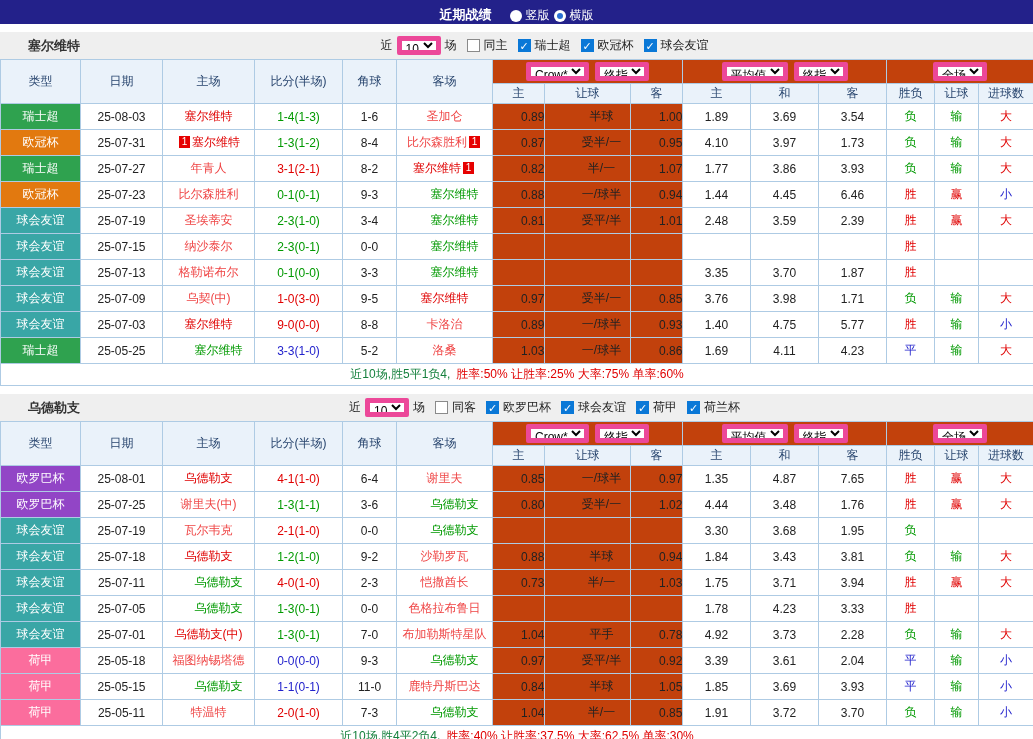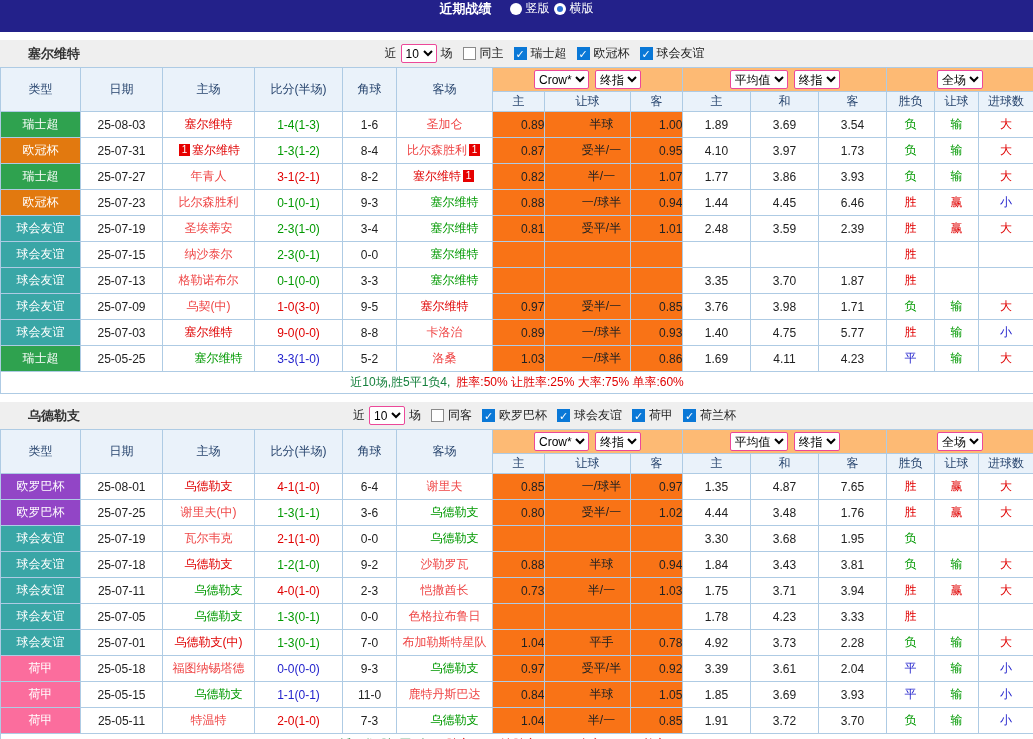--- a/index.html
+++ b/index.html
@@ -1,38 +1,38 @@
 <!DOCTYPE html>
 <html><head>
 <meta charset="utf-8">
 <style>
   html,body{margin:0;padding:0;}
   body{width:1033px;background:#fff;font-family:"Liberation Sans","DejaVu Sans",sans-serif;font-size:12px;color:#222;}
-  .titlebar{height:32px;background:#23218A;display:flex;align-items:flex-start;justify-content:center;gap:18px;}
+  .titlebar{height:24px;background:#23218A;display:flex;align-items:flex-end;justify-content:center;gap:18px;}
   .pt{color:#fff;font-weight:bold;font-size:13px;}
   .radio-group{display:flex;gap:4px;align-items:center;}
   .radio-opt{display:flex;align-items:center;gap:4px;color:#fff;cursor:pointer;}
   .radio{width:12px;height:12px;border-radius:50%;background:#fff;position:relative;display:inline-block;}
   .radio.sel::after{content:"";position:absolute;left:3px;top:3px;width:6px;height:6px;border-radius:50%;background:#2A6FD3;}
   .gap{height:8px;}
   .section-bar{height:27px;background:#EFEFEF;position:relative;display:flex;align-items:center;justify-content:center;}
   .team-name{position:absolute;left:28px;font-weight:bold;font-size:13px;color:#333;}
   .filters{display:flex;align-items:center;gap:4px;transform:translateX(28px);}
   .filters .lbl{color:#222;}
-  select{font-size:12px;height:19px;border:1px solid #ec4899;background:#fff;border-radius:2px;font-family:inherit;}
+  select{font-size:12px;height:19px;border:5px solid #ec4899;background:#fff;border-radius:2px;font-family:inherit;}
   .cb{width:13px;height:13px;display:inline-block;position:relative;background:#fff;border:1px solid #8a8a8a;box-sizing:border-box;margin-left:6px;}
   .cb.on{background:#0A78D7;border-color:#0A78D7;}
   .cb.on::after{content:"\2713";position:absolute;color:#fff;font-size:11px;left:1px;top:0px;font-weight:bold;line-height:12px;}
   table{border-collapse:collapse;table-layout:fixed;width:1033px;}
   th,td{border:1px solid #AECBE4;text-align:center;padding:0;white-space:nowrap;overflow:hidden;}
   thead th{background:#EAF2FA;color:#28456E;font-weight:normal;height:19px;}
-  th.dd{background:#fdba74;height:23px;}
+  th.dd{background:#c2410c;height:23px;}
   .ddwrap{display:flex;justify-content:center;gap:6px;align-items:center;}
   tbody td{height:25px;background:#fff;}
-  td.cream{background:#f97316;padding-left:28px;}
+  td.cream{background:#c2410c;padding-left:28px;}
   td.league{color:#fff;}
   .c-red{color:#E00000;}
   .c-green{color:#009900;margin-left:20px;}
   .c-blue{color:#2222CC;}
   .c-black{color:#ef4444;text-align:right;}
   .badge{display:inline-block;min-width:11px;height:12px;line-height:12px;background:#E60000;color:#fff;font-size:10px;margin:0 2px;vertical-align:1px;}
   td.sumrow{height:21px;}
   .sum-prefix{color:#15803d;}
   .sum-stats{color:#E00000;margin-left:6px;}
 </style>

